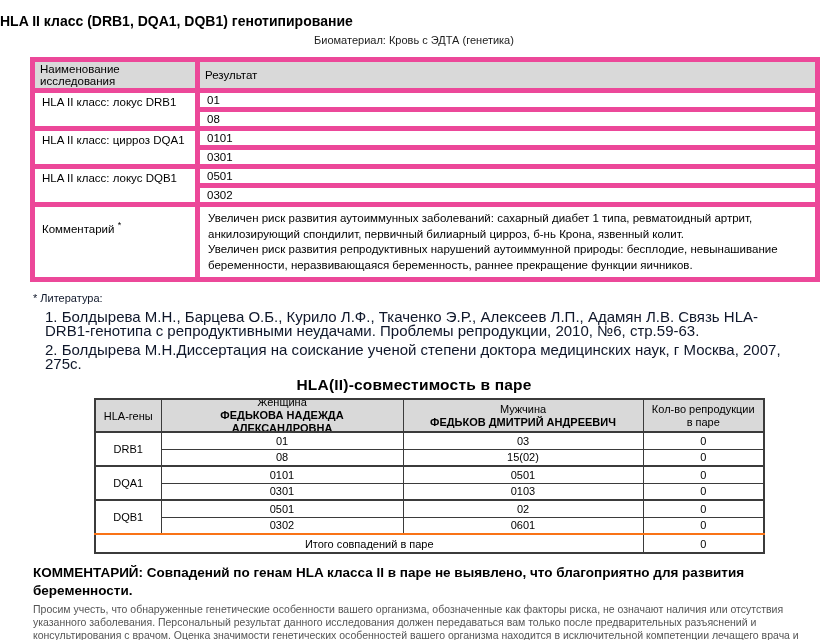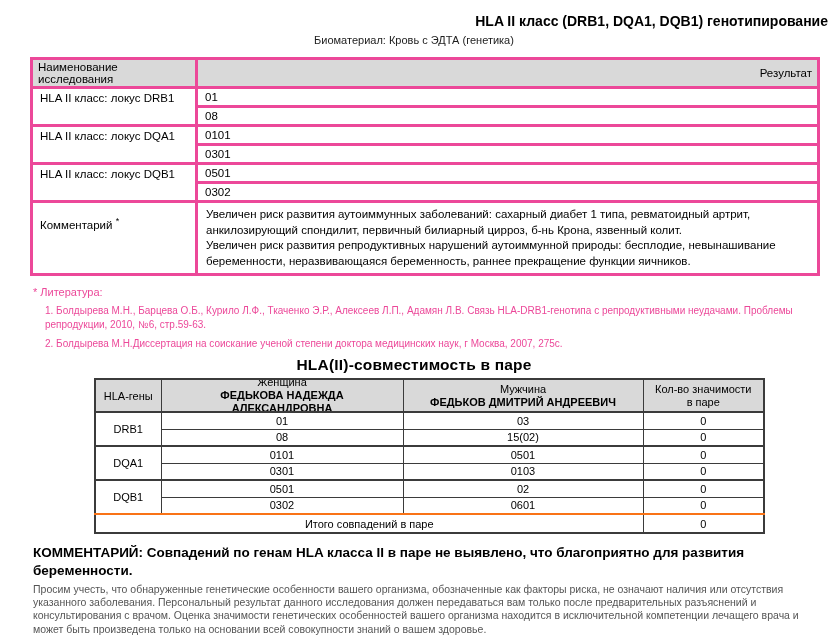--- a/index.html
+++ b/index.html
@@ -2,45 +2,45 @@
 <html><head>
 <meta charset="utf-8">
 <style>
   * { margin: 0; padding: 0; box-sizing: border-box; }
   html, body { background: #ffffff; }
   body {
     width: 828px; height: 640px; overflow: hidden;
     font-family: "Liberation Sans", sans-serif;
     color: #000;
   }
-  .doc-title { padding-top: 13px; text-align: right; font-size: 14px; font-weight: bold; line-height: 17px; }
+  .doc-title { padding-top: 13px; text-align: left; font-size: 14px; font-weight: bold; line-height: 17px; }
   .doc-subtitle { margin-top: 4px; text-align: center; font-size: 11px; line-height: 13px; color: #1c1c1c; }
 
   
   table.results {
     border-collapse: collapse; table-layout: fixed;
     margin: 10px 0 0 30px; width: 790px;
   }
-  table.results th, table.results td { border: 3px solid #ec4899; font-size: 11.5px; }
+  table.results th, table.results td { border: 5px solid #ec4899; font-size: 11.5px; }
   table.results th {
     background: #d9d9d9; font-weight: normal; height: 17px; padding: 1px 5px;
   }
   table.results th.name-h { text-align: left; width: 165px; }
-  table.results th.result-h { text-align: right; }
+  table.results th.result-h { text-align: left; }
   table.results td { height: 19px; padding: 1px 7px; text-align: left; vertical-align: middle; }
   table.results td.group-name { vertical-align: top; padding-top: 3px; }
   table.results td.comment-label { vertical-align: top; padding-top: 16px; }
   table.results td.comment-body { padding: 4px 8px; line-height: 15.5px; height: auto; }
   .comment-body p + p { margin-top: 0; }
   sup.fn { font-size: 9px; vertical-align: super; line-height: 0; }
 
   
-  .literature { margin-left: 33px; color: #ec4899; }
+  .literature { margin-left: 33px; color: #0f172a; }
   .lit-label { margin-top: 10px; font-size: 11px; line-height: 13px; }
-  .lit-item { margin: 5px 0 0 12px; width: 748px; font-size: 10px; line-height: 14px; }
+  .lit-item { margin: 5px 0 0 12px; width: 748px; font-size: 15px; line-height: 14px; }
 
   
   .compat-title { margin-top: 5px; text-align: center; font-size: 15.5px; font-weight: bold; line-height: 18px; letter-spacing: 0.2px; }
   table.compat {
     border-collapse: collapse; table-layout: fixed;
     margin: 4px 0 0 94px; width: 669px;
     border: 2px solid #3b3b3b;
   }
   table.compat th, table.compat td { border: 1px solid #3b3b3b; font-size: 11px; text-align: center; }
   table.compat col.c-gene { width: 66px; }
@@ -76,21 +76,21 @@
     <th class="result-h">Результат</th>
   </tr>
   <tr>
     <td class="group-name" rowspan="2">HLA II класс: локус DRB1</td>
     <td>01</td>
   </tr>
   <tr>
     <td>08</td>
   </tr>
   <tr>
-    <td class="group-name" rowspan="2">HLA II класс: локус DQA1</td>
+    <td class="group-name" rowspan="2">HLA II класс: цирроз DQA1</td>
     <td>0101</td>
   </tr>
   <tr>
     <td>0301</td>
   </tr>
   <tr>
     <td class="group-name" rowspan="2">HLA II класс: локус DQB1</td>
     <td>0501</td>
   </tr>
   <tr>
@@ -133,21 +133,21 @@
           <div class="pname woman">ФЕДЬКОВА НАДЕЖДА АЛЕКСАНДРОВНА</div>
         </div>
       </th>
       <th>
         <div class="clip">
           <div class="role">Мужчина</div>
           <div class="pname">ФЕДЬКОВ ДМИТРИЙ АНДРЕЕВИЧ</div>
         </div>
       </th>
       <th>
-        <div class="matches-h">Кол-во значимости в паре</div>
+        <div class="matches-h">Кол-во репродукции в паре</div>
       </th>
     </tr>
   </thead>
   <tbody>
     <tr class="group-start">
       <td rowspan="2">DRB1</td>
       <td>01</td>
       <td>03</td>
       <td>0</td>
     </tr>

